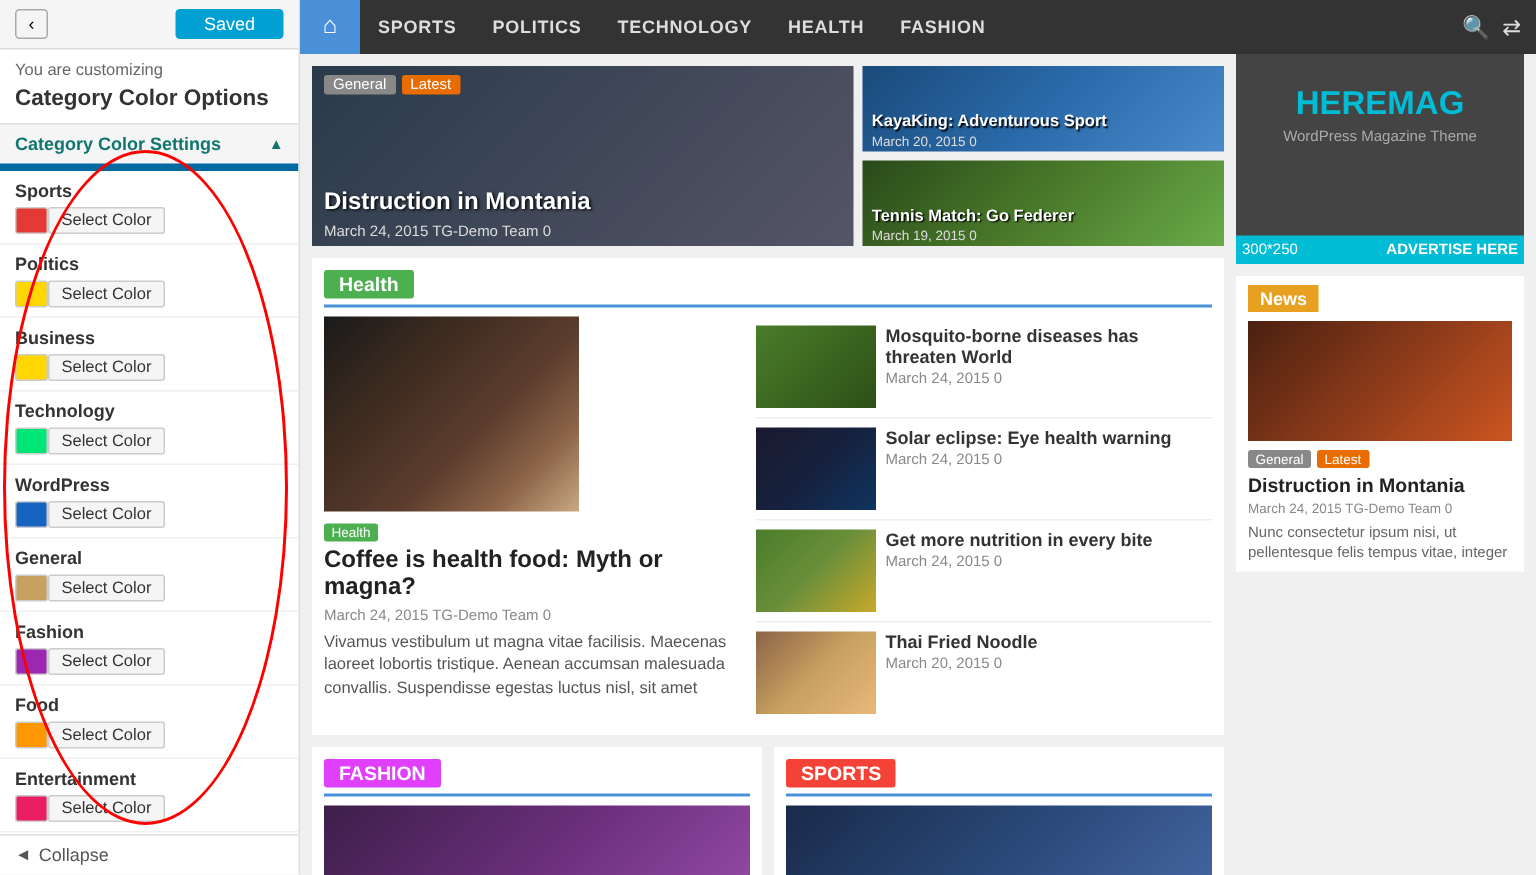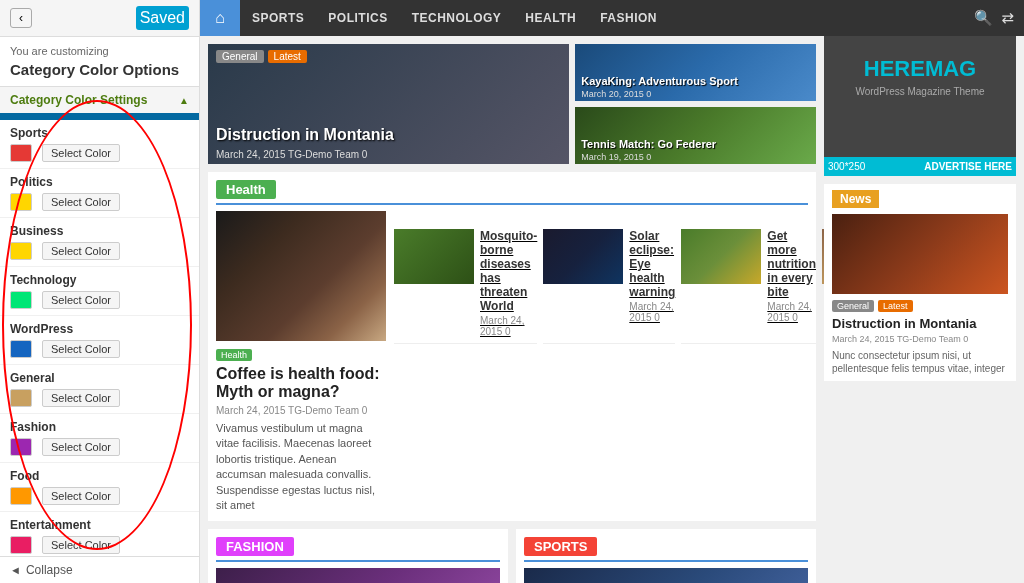--- a/index.html
+++ b/index.html
@@ -30,52 +30,52 @@
       border-radius: 3px;
       padding: 2px 8px;
       cursor: pointer;
       font-size: 12px;
     }
     .left-top-bar .saved-btn {
       background: #00a0d2;
       color: #fff;
       border: none;
       border-radius: 3px;
-      padding: 3px 4px;
+      padding: 3px 19px;
       cursor: pointer;
-      font-size: 16px;
+      font-size: 12px;
     }
     .left-customize-text {
       padding: 8px 10px 2px 10px;
       font-size: 11px;
       color: #666;
     }
     .left-title {
       padding: 2px 10px 8px 10px;
       font-size: 15px;
       font-weight: bold;
       color: #333;
     }
     .left-section-header {
       background: #f5f5f5;
       border-top: 1px solid #ddd;
-      border-bottom: 7px solid #0369a1;
+      border-bottom: 5px solid #0369a1;
       padding: 6px 10px;
       font-size: 12px;
       font-weight: bold;
-      color: #4d7c0f;
+      color: #0f766e;
       display: flex;
       justify-content: space-between;
       align-items: center;
     }
     .left-section-header .arrow { font-size: 10px; }
     .left-items { overflow-y: auto; flex: 1; }
     .left-item { padding: 6px 10px; border-bottom: 1px solid #f0f0f0; }
     .left-item-label { font-size: 12px; font-weight: bold; color: #333; margin-bottom: 4px; }
-    .color-row { display: flex; align-items: center; gap: 10px; }
+    .color-row { display: flex; align-items: center; gap: 0; }
     .color-swatch { width: 22px; height: 18px; border: 1px solid #ccc; border-radius: 2px; display: inline-block; }
     .select-color-btn {
       background: #f5f5f5;
       border: 1px solid #ccc;
       border-radius: 2px;
       padding: 2px 8px;
       font-size: 11px;
       cursor: pointer;
       color: #333;
     }
@@ -282,24 +282,23 @@
       font-size: 16px;
       font-weight: bold;
       color: #222;
       margin-bottom: 4px;
     }
     .health-meta { color: #888; font-size: 10px; margin-bottom: 5px; }
     .health-desc { font-size: 11px; color: #555; line-height: 1.4; }
 
     .health-right {
       display: flex;
-      flex-direction: row;
+      flex-direction: column;
       gap: 6px;
-      margin-top: 18px;
-      text-decoration: underline;
+      margin-top: 6px;
     }
     .health-article-row {
       display: flex;
       gap: 6px;
       align-items: flex-start;
       border-bottom: 1px solid #eee;
       padding-bottom: 6px;
     }
     .health-article-row:last-child { border-bottom: none; }
     .article-thumb {

